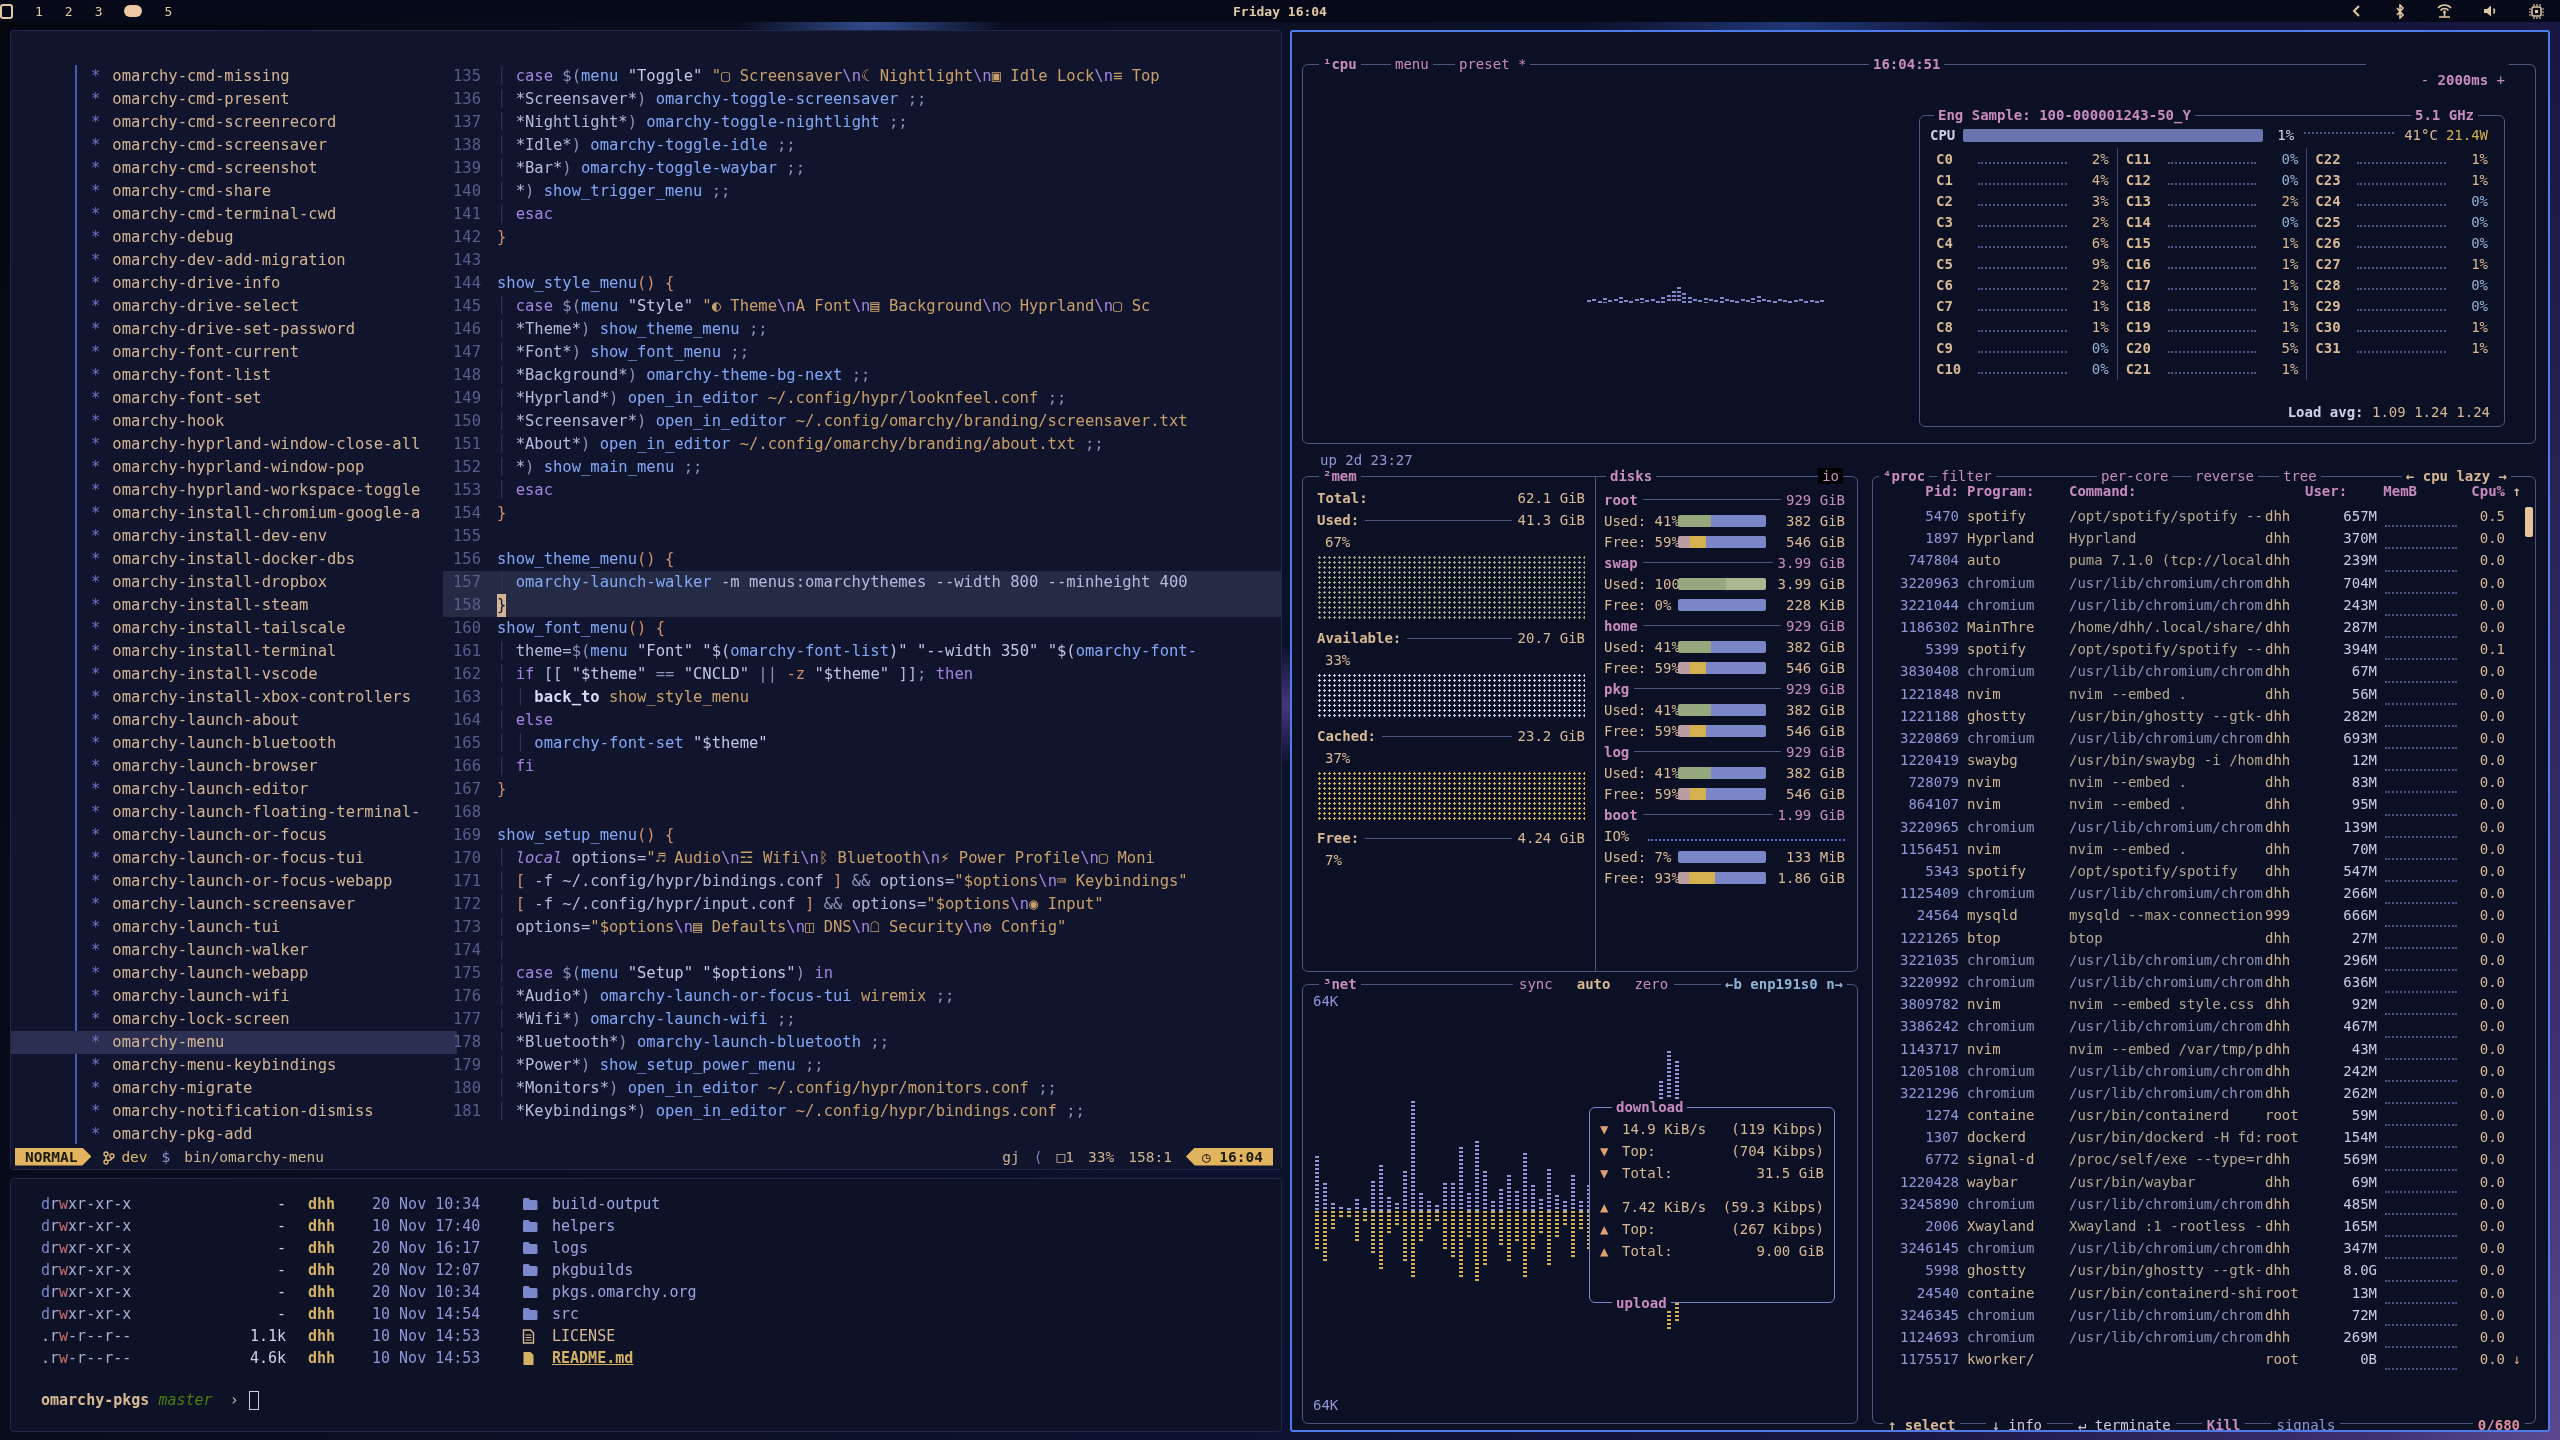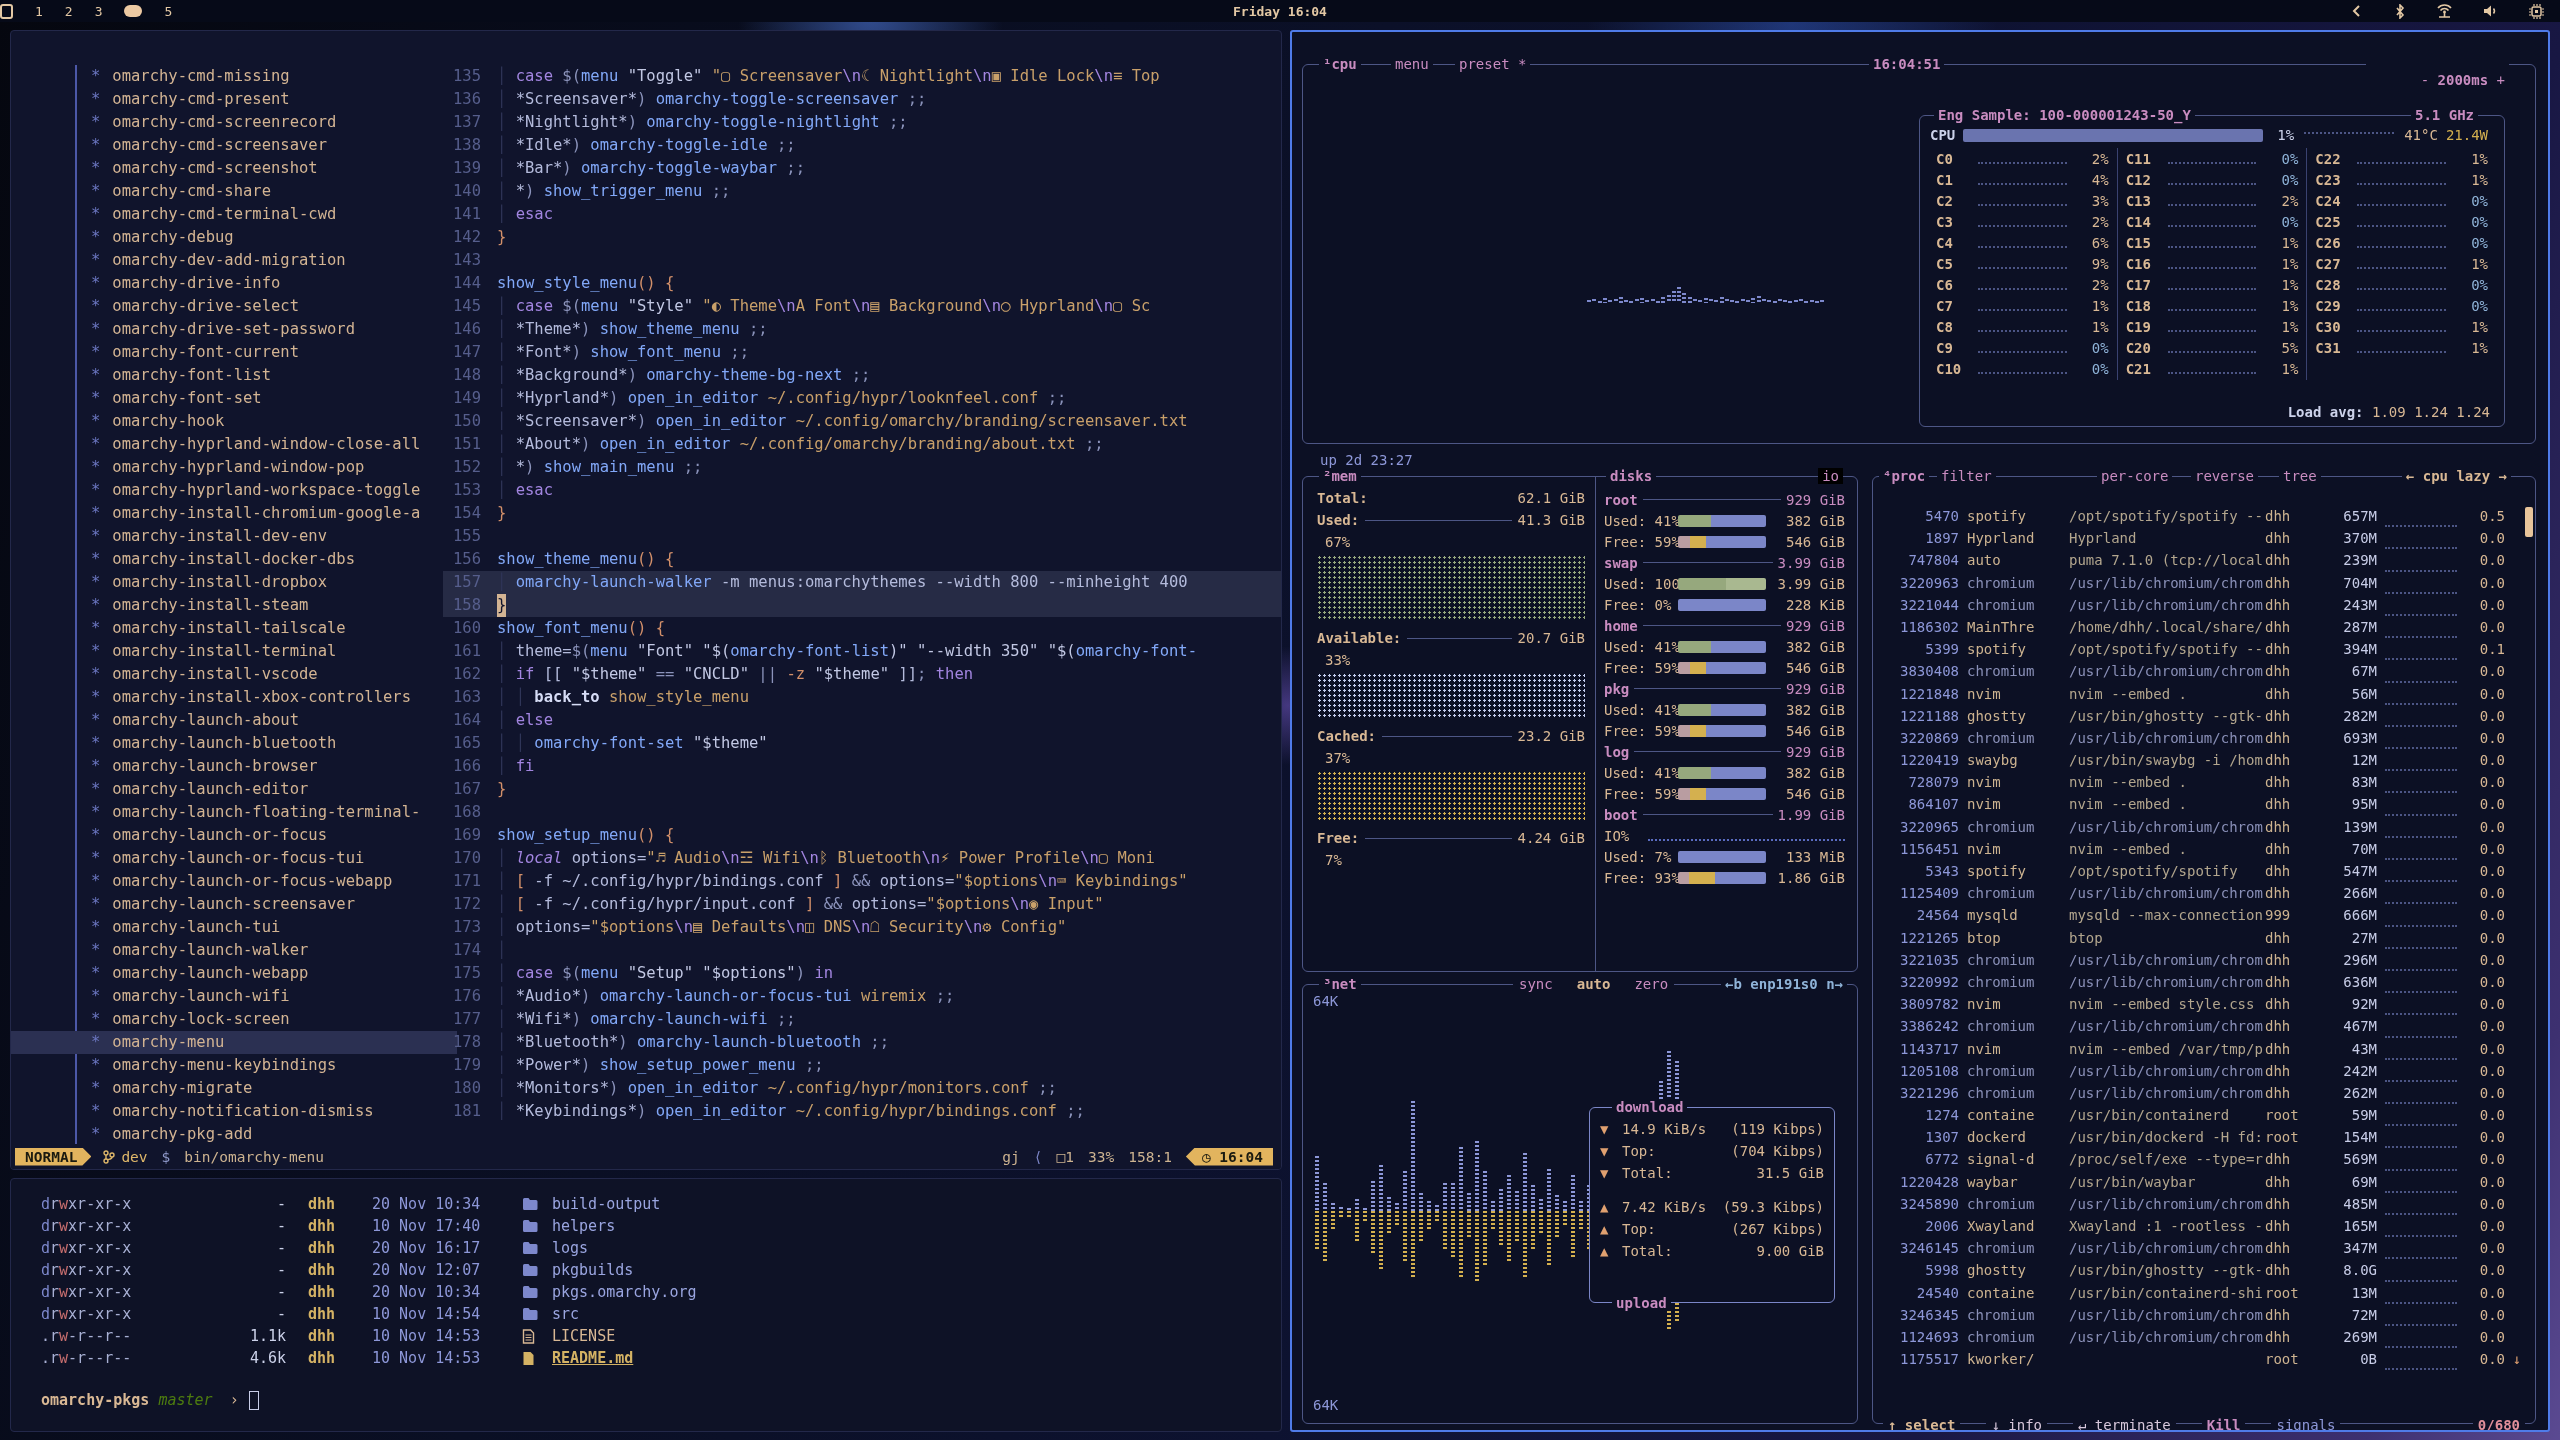--- a/index.html
+++ b/index.html
@@ -36,21 +36,21 @@
   .crow.hl{background:#262b45}
   .ln{width:38px;text-align:right;color:#565e8c;margin-right:16px;flex:none}
   .gd{color:#2f3558}
   .tk-d{color:#b4bbdc}.tk-q{color:#c2c8e4}.tk-k{color:#a285e0}.tk-ki{color:#a285e0;font-style:italic}
   .tk-c{color:#82a8f8}.tk-s{color:#c9a06a}.tk-e{color:#a285e0}.tk-y{color:#c9a06a}
   .tk-b{color:#d3906a}.tk-p{color:#8b93bb}.tk-r{color:#d3906a}.tk-w{color:#d6dcf5;font-weight:bold}
   .cursor{background:#d3b493;color:#10142c}
   #statusline{position:absolute;left:0;bottom:0;height:25px;width:100%;display:flex;align-items:center;font-size:14.5px;background:#10142c}
   #mode{background:#e2b45e;color:#1a1a10;font-weight:bold;padding:1px 14px 1px 10px;margin-left:4px;
     clip-path:polygon(0 0,calc(100% - 9px) 0,100% 50%,calc(100% - 9px) 100%,0 100%)}
-  .sl-branch{color:#e0b86a;margin-left:12px;display:flex;align-items:center;gap:6px}
+  .sl-branch{color:#e0b86a;margin-left:12px;display:flex;align-items:flex-end;gap:6px}
   .sl-dollar{color:#8d97c8;margin-left:14px}
   .sl-file{color:#cdb390;margin-left:14px}
   #sl-right{margin-left:auto;display:flex;align-items:center;gap:14px;color:#cdb390;margin-right:8px}
   #sl-right .sep{color:#7d86c8}
   #clockbadge{background:#e2b45e;color:#1a1a10;font-weight:bold;padding:1px 10px 1px 16px;
     clip-path:polygon(9px 0,100% 0,100% 100%,9px 100%,0 50%)}
   
   #term{left:10px;top:1178px;width:1272px;height:254px;background:#0e1226;font-size:15px;padding:14px 0 0 30px}
   .trow{height:22px;line-height:22px;display:flex;white-space:pre}
   .t-perm{width:185px;color:#a8b0d4}.t-perm b{color:#c96f6f;font-weight:normal}.t-perm i{color:#7d88cc;font-style:normal}
@@ -827,20 +827,29 @@
 
   <div class="box" id="procbox">
     <div id="proctabs">
       <span style="left:6px;color:#c98cc0;font-weight:bold">⁴proc</span>
       <span style="left:64px;color:#c98cc0" id="tab-filter">filter</span>
       <span style="left:224px;color:#c98cc0" id="tab-percore">per-core</span>
       <span style="left:318px;color:#c98cc0" id="tab-reverse">reverse</span>
       <span style="left:406px;color:#c98cc0" id="tab-tree">tree</span>
       <span style="right:24px;color:#d9b894;font-weight:bold">← cpu lazy →</span>
     </div>
+    <div id="prochdr">
+      <span class="h-pid">Pid:</span>
+      <span class="h-prog">Program:</span>
+      <span class="h-cmd">Command:</span>
+      <span class="h-user">User:</span>
+      <span class="h-mem">MemB</span>
+      <span class="h-cpu">Cpu%</span>
+      <span class="h-arr">↑</span>
+    </div>
     <div id="procrows">
         <div class="prow"><span class="pid">5470</span><span class="prog">spotify</span><span class="cmd">/opt/spotify/spotify --</span><span class="user">dhh</span><span class="mem">657M</span><span class="pdots"></span><span class="cpu">0.5</span><span class="darr"></span></div>
         <div class="prow"><span class="pid">1897</span><span class="prog">Hyprland</span><span class="cmd">Hyprland</span><span class="user">dhh</span><span class="mem">370M</span><span class="pdots"></span><span class="cpu">0.0</span><span class="darr"></span></div>
         <div class="prow"><span class="pid">747804</span><span class="prog">auto</span><span class="cmd">puma 7.1.0 (tcp://local</span><span class="user">dhh</span><span class="mem">239M</span><span class="pdots"></span><span class="cpu">0.0</span><span class="darr"></span></div>
         <div class="prow dim"><span class="pid">3220963</span><span class="prog">chromium</span><span class="cmd">/usr/lib/chromium/chrom</span><span class="user">dhh</span><span class="mem">704M</span><span class="pdots"></span><span class="cpu">0.0</span><span class="darr"></span></div>
         <div class="prow dim"><span class="pid">3221044</span><span class="prog">chromium</span><span class="cmd">/usr/lib/chromium/chrom</span><span class="user">dhh</span><span class="mem">243M</span><span class="pdots"></span><span class="cpu">0.0</span><span class="darr"></span></div>
         <div class="prow"><span class="pid">1186302</span><span class="prog">MainThre</span><span class="cmd">/home/dhh/.local/share/</span><span class="user">dhh</span><span class="mem">287M</span><span class="pdots"></span><span class="cpu">0.0</span><span class="darr"></span></div>
         <div class="prow"><span class="pid">5399</span><span class="prog">spotify</span><span class="cmd">/opt/spotify/spotify --</span><span class="user">dhh</span><span class="mem">394M</span><span class="pdots"></span><span class="cpu">0.1</span><span class="darr"></span></div>
         <div class="prow dim"><span class="pid">3830408</span><span class="prog">chromium</span><span class="cmd">/usr/lib/chromium/chrom</span><span class="user">dhh</span><span class="mem">67M</span><span class="pdots"></span><span class="cpu">0.0</span><span class="darr"></span></div>
         <div class="prow"><span class="pid">1221848</span><span class="prog">nvim</span><span class="cmd">nvim --embed .</span><span class="user">dhh</span><span class="mem">56M</span><span class="pdots"></span><span class="cpu">0.0</span><span class="darr"></span></div>

